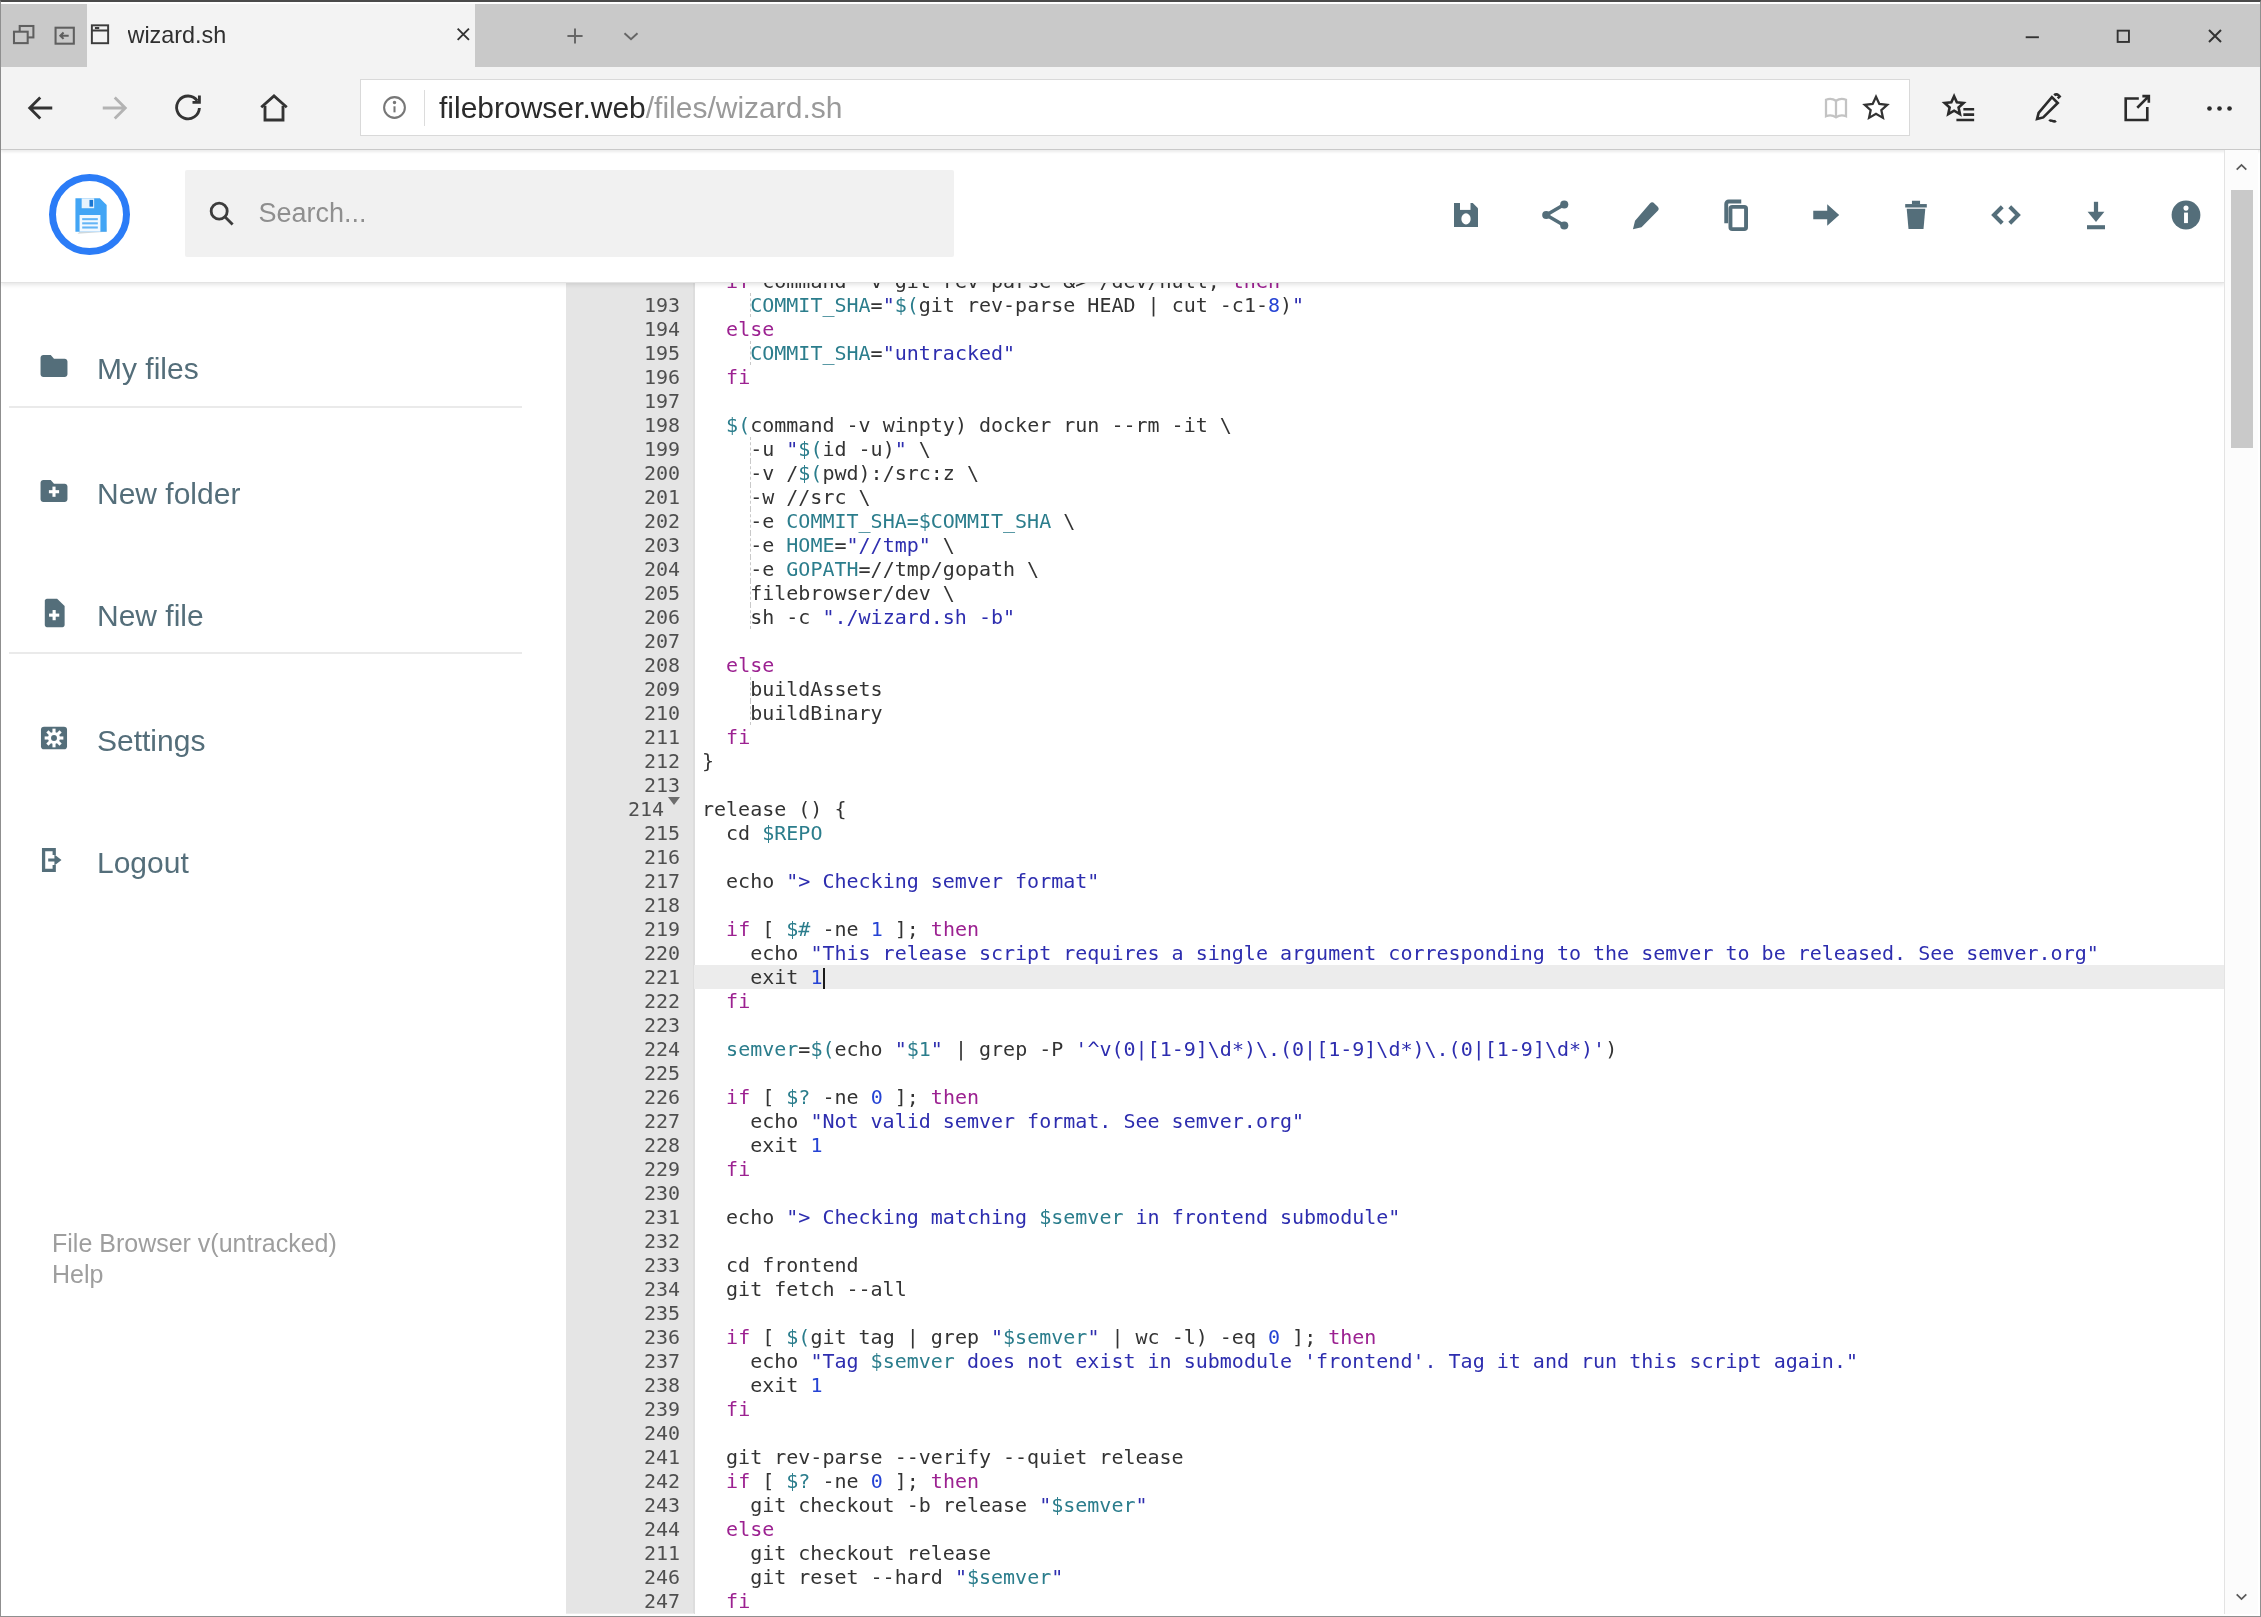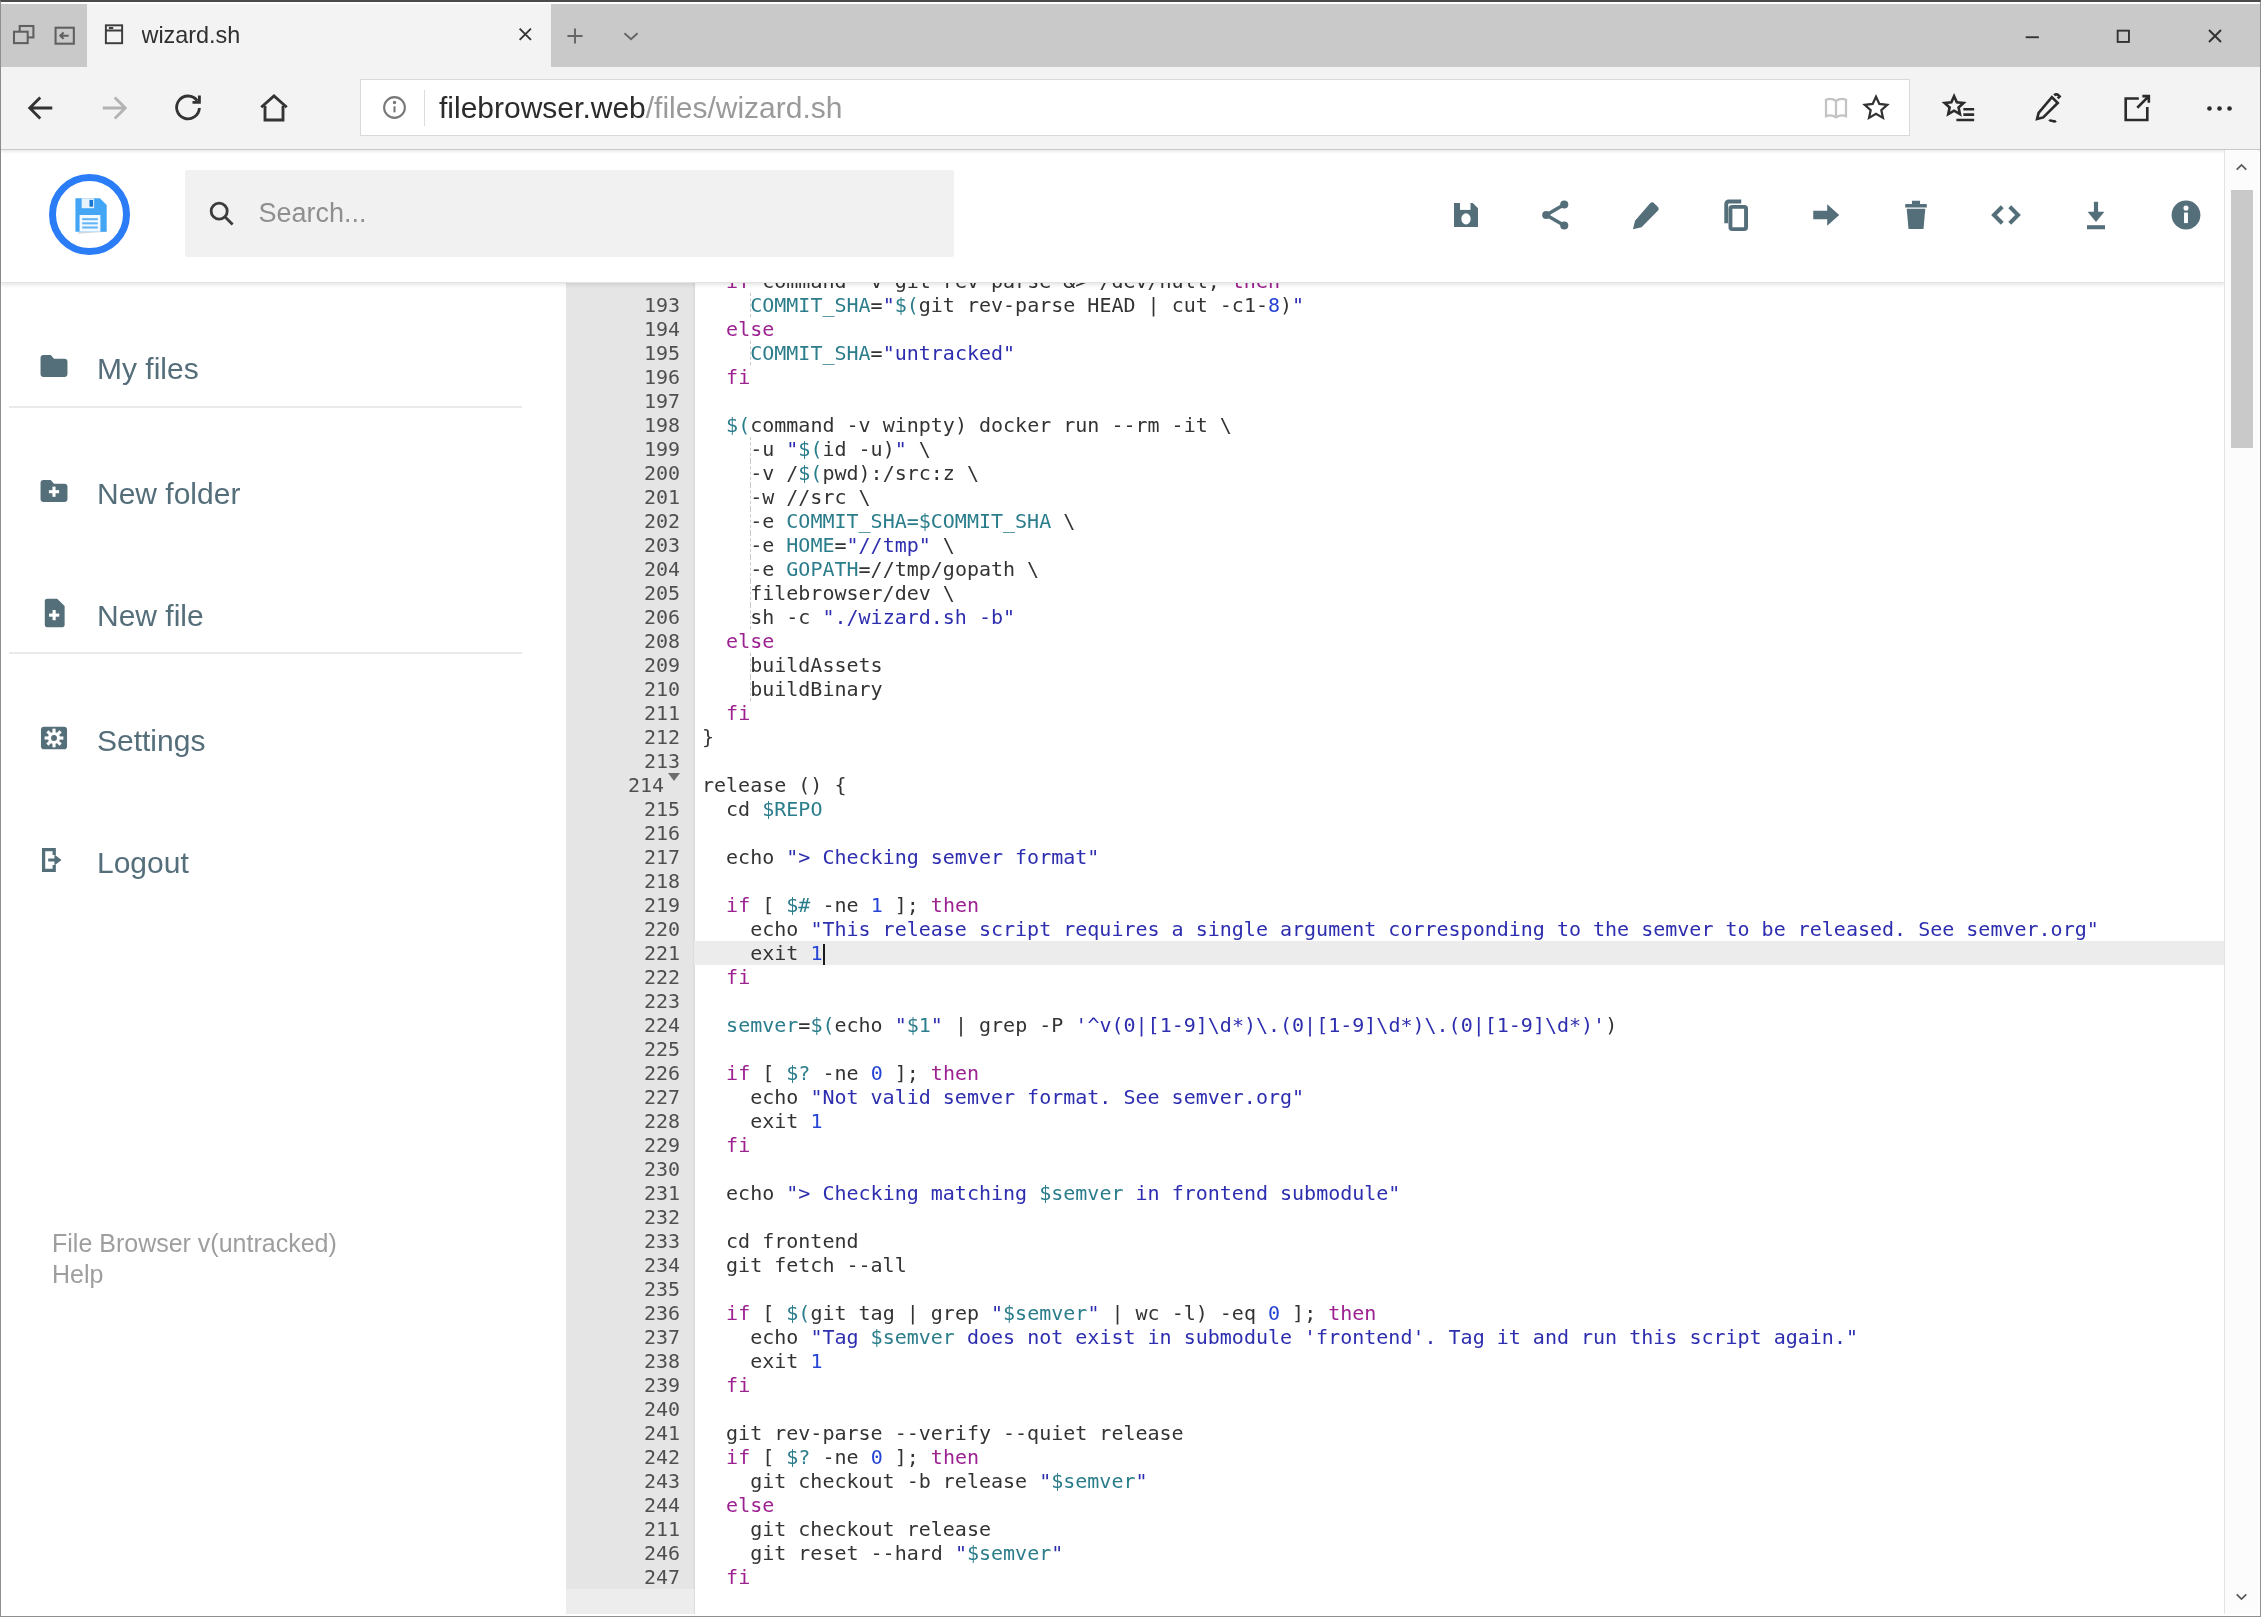--- a/index.html
+++ b/index.html
@@ -5,22 +5,22 @@
   html,body{margin:0;padding:0}
   body{width:2261px;height:1617px;position:relative;overflow:hidden;background:#fff;
        font-family:"Liberation Sans",sans-serif;-webkit-font-smoothing:antialiased}
   #win{position:absolute;inset:0;box-sizing:border-box;border:1.6px solid #8f8f8f;border-top:2.4px solid #4a4a4a}
 
   
   .tabbar{position:absolute;left:0;top:2.4px;right:0;height:63px;background:#c9c9c9}
   .tab-actions{position:absolute;left:0;top:0;width:86px;height:63px;display:flex;align-items:center;
                justify-content:space-evenly;border-right:0.8px solid #b9b9b9}
   .tbtn{width:36px;height:36px;display:flex;align-items:center;justify-content:center}
-  .tab{position:absolute;left:86px;top:0;width:464px;height:63px;background:#f3f3f3;display:flex;
-       align-items:center;padding:0 14px;box-sizing:border-box;gap:14.5px}
+  .tab{position:absolute;left:86px;top:0;width:388px;height:63px;background:#f3f3f3;display:flex;
+       align-items:center;padding:0 0;box-sizing:border-box;gap:14.5px}
   .tab-title{flex:1;font-size:23.4px;color:#2f2f2f;white-space:nowrap;overflow:hidden}
   .newtab{position:absolute;left:551px;top:0;width:45px;height:63px;display:flex;align-items:center;justify-content:center}
   .tabchev{position:absolute;left:607px;top:0;width:45px;height:63px;display:flex;align-items:center;justify-content:center}
   .wincontrols{position:absolute;right:0;top:0;height:63px;display:flex}
   .wc{width:91px;height:63px;display:flex;align-items:center;justify-content:center}
 
   
   .navbar{position:absolute;left:0;top:65px;right:0;height:82px;background:#f3f3f3;
           border-bottom:0.8px solid #c9c9c9;box-shadow:0 1.6px 2.4px rgba(0,0,0,.08);z-index:5}
   .nbtn{position:absolute;top:20px;width:42px;height:42px;display:flex;align-items:center;justify-content:center}
@@ -356,20 +356,21 @@
         <div class="row"><div class="ln"><span>197</span></div><div class="lc"></div></div>
         <div class="row"><div class="ln"><span>198</span></div><div class="lc"><span class="p">  </span><span class="v">$(</span><span class="p">command -v winpty) docker run --rm -it \</span></div></div>
         <div class="row"><div class="ln"><span>199</span></div><div class="lc g"><span class="p">    -u </span><span class="s">"</span><span class="v">$(</span><span class="p">id -u)</span><span class="s">"</span><span class="p"> \</span></div></div>
         <div class="row"><div class="ln"><span>200</span></div><div class="lc g"><span class="p">    -v /</span><span class="v">$(</span><span class="p">pwd):/src:z \</span></div></div>
         <div class="row"><div class="ln"><span>201</span></div><div class="lc g"><span class="p">    -w //src \</span></div></div>
         <div class="row"><div class="ln"><span>202</span></div><div class="lc g"><span class="p">    -e </span><span class="v">COMMIT_SHA=$COMMIT_SHA</span><span class="p"> \</span></div></div>
         <div class="row"><div class="ln"><span>203</span></div><div class="lc g"><span class="p">    -e </span><span class="v">HOME</span><span class="p">=</span><span class="s">"//tmp"</span><span class="p"> \</span></div></div>
         <div class="row"><div class="ln"><span>204</span></div><div class="lc g"><span class="p">    -e </span><span class="v">GOPATH</span><span class="p">=//tmp/gopath \</span></div></div>
         <div class="row"><div class="ln"><span>205</span></div><div class="lc g"><span class="p">    filebrowser/dev \</span></div></div>
         <div class="row"><div class="ln"><span>206</span></div><div class="lc g"><span class="p">    sh -c </span><span class="s">"./wizard.sh -b"</span></div></div>
+        <div class="row"><div class="ln"><span>207</span></div><div class="lc"></div></div>
         <div class="row"><div class="ln"><span>208</span></div><div class="lc"><span class="p">  </span><span class="k">else</span></div></div>
         <div class="row"><div class="ln"><span>209</span></div><div class="lc g"><span class="p">    buildAssets</span></div></div>
         <div class="row"><div class="ln"><span>210</span></div><div class="lc g"><span class="p">    buildBinary</span></div></div>
         <div class="row"><div class="ln"><span>211</span></div><div class="lc"><span class="p">  </span><span class="k">fi</span></div></div>
         <div class="row"><div class="ln"><span>212</span></div><div class="lc"><span class="p">}</span></div></div>
         <div class="row"><div class="ln"><span>213</span></div><div class="lc"></div></div>
         <div class="row"><div class="ln"><span>214</span><span class="fold"></span></div><div class="lc"><span class="p">release () {</span></div></div>
         <div class="row"><div class="ln"><span>215</span></div><div class="lc"><span class="p">  cd </span><span class="v">$REPO</span></div></div>
         <div class="row"><div class="ln"><span>216</span></div><div class="lc"></div></div>
         <div class="row"><div class="ln"><span>217</span></div><div class="lc"><span class="p">  echo </span><span class="s">"&gt; Checking semver format"</span></div></div>

